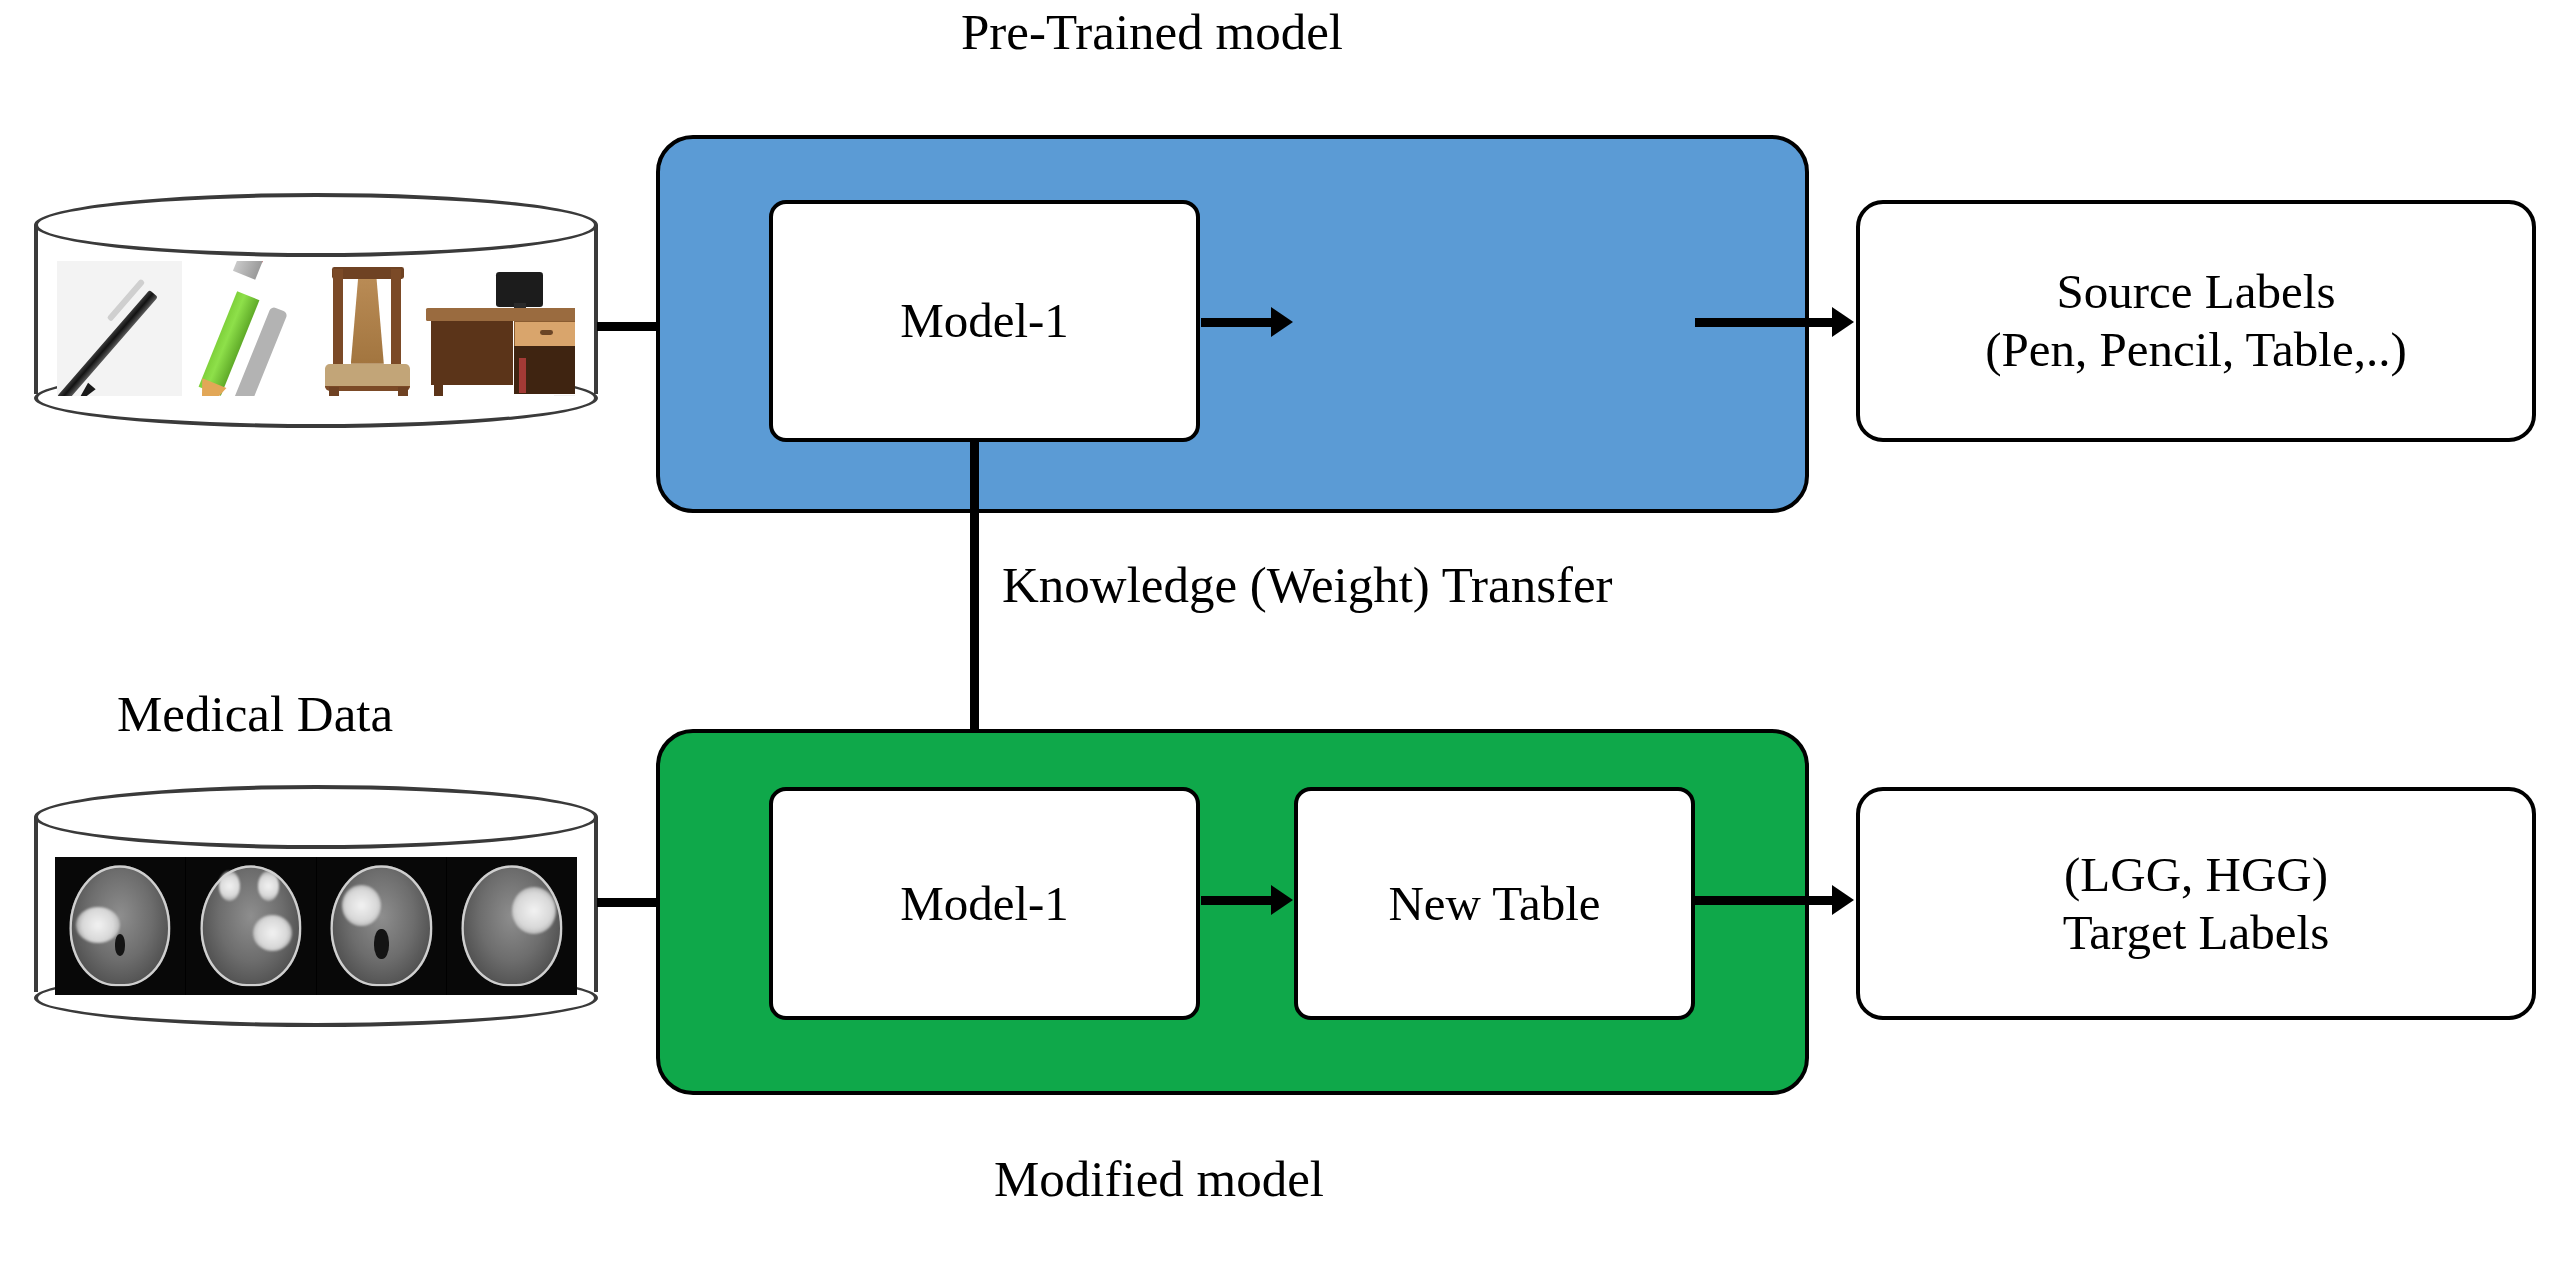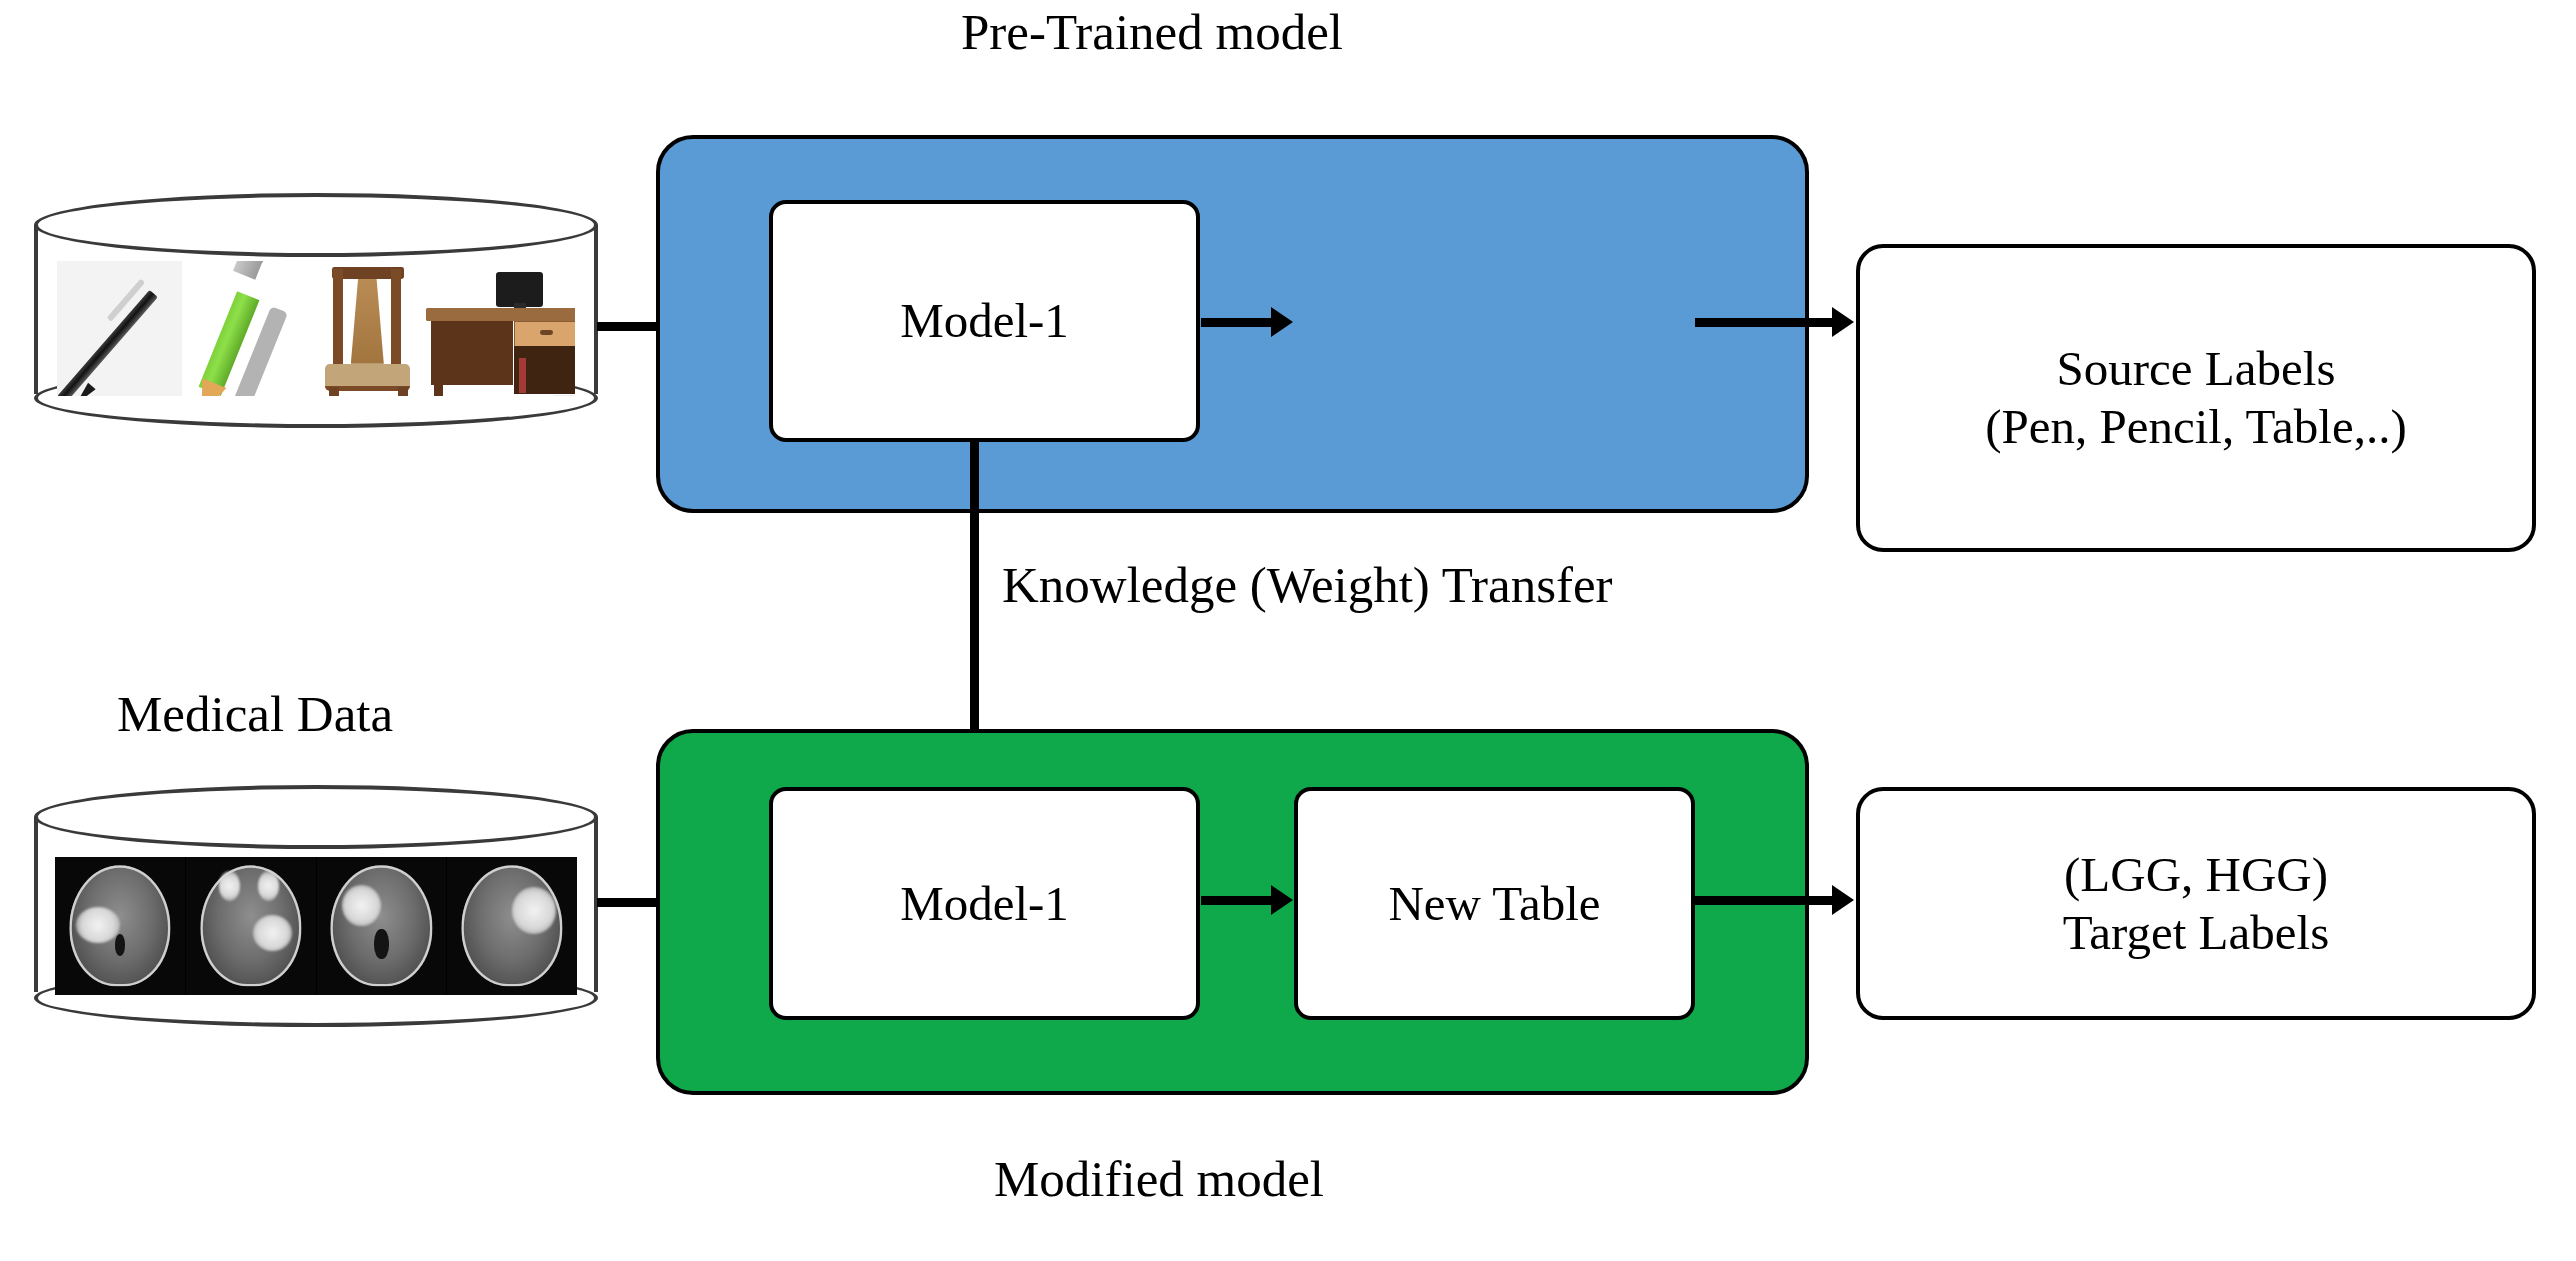--- a/index.html
+++ b/index.html
@@ -367,21 +367,21 @@
   <div class="group group-blue" style="left:656px; top:135px; width:1153px; height:378px;">
   </div>
 
   <div class="node" style="left:769px; top:200px; width:431px; height:242px;">Model-1</div>
 
 
   <div class="arrow-h" style="left:1201px; top:318px; width:71px;"></div>
 
   <div class="arrow-h" style="left:1695px; top:318px; width:138px;"></div>
 
-  <div class="node node-multiline" style="left:1856px; top:200px; width:680px; height:308px; border-radius:27px;margin-top:44px;">
+  <div class="node node-multiline" style="left:1856px; top:200px; width:680px; height:242px; border-radius:27px;">
     <span>Source Labels</span>
     <span>(Pen, Pencil, Table,..)</span>
   </div>
 
   <div class="arrow-v" style="left:970px; top:441px; width:8.9px; height:322px;"></div>
 
   <div class="label label-xl" style="left:1002px; top:559px;">Knowledge (Weight) Transfer</div>
 
   <div class="label label-xl" style="left:117px; top:688px;">Medical Data</div>
 

